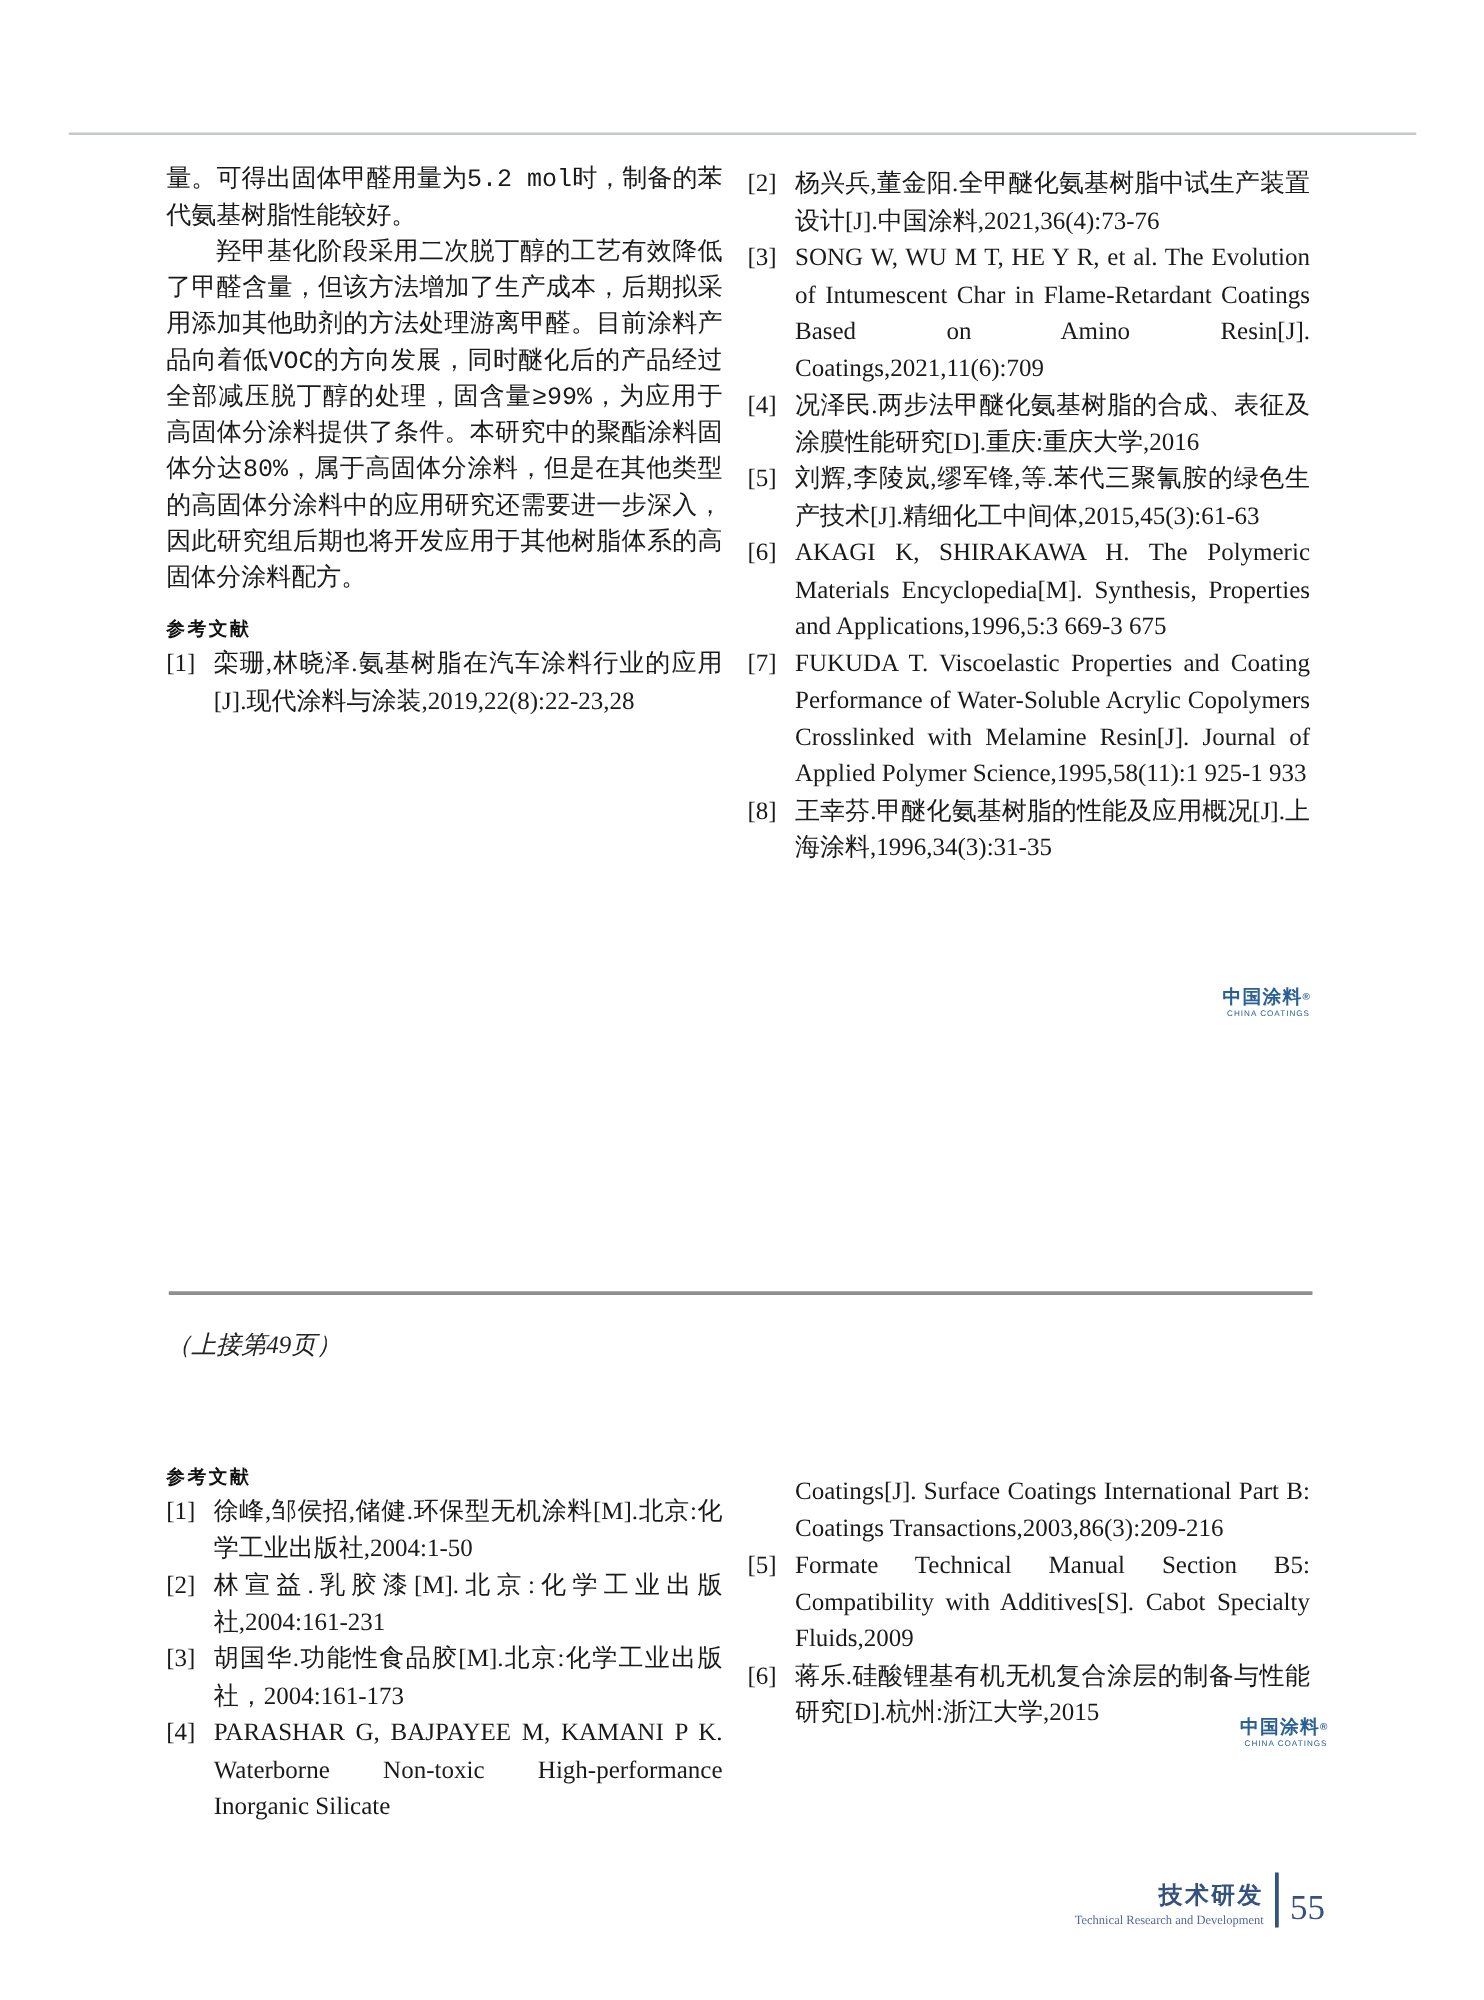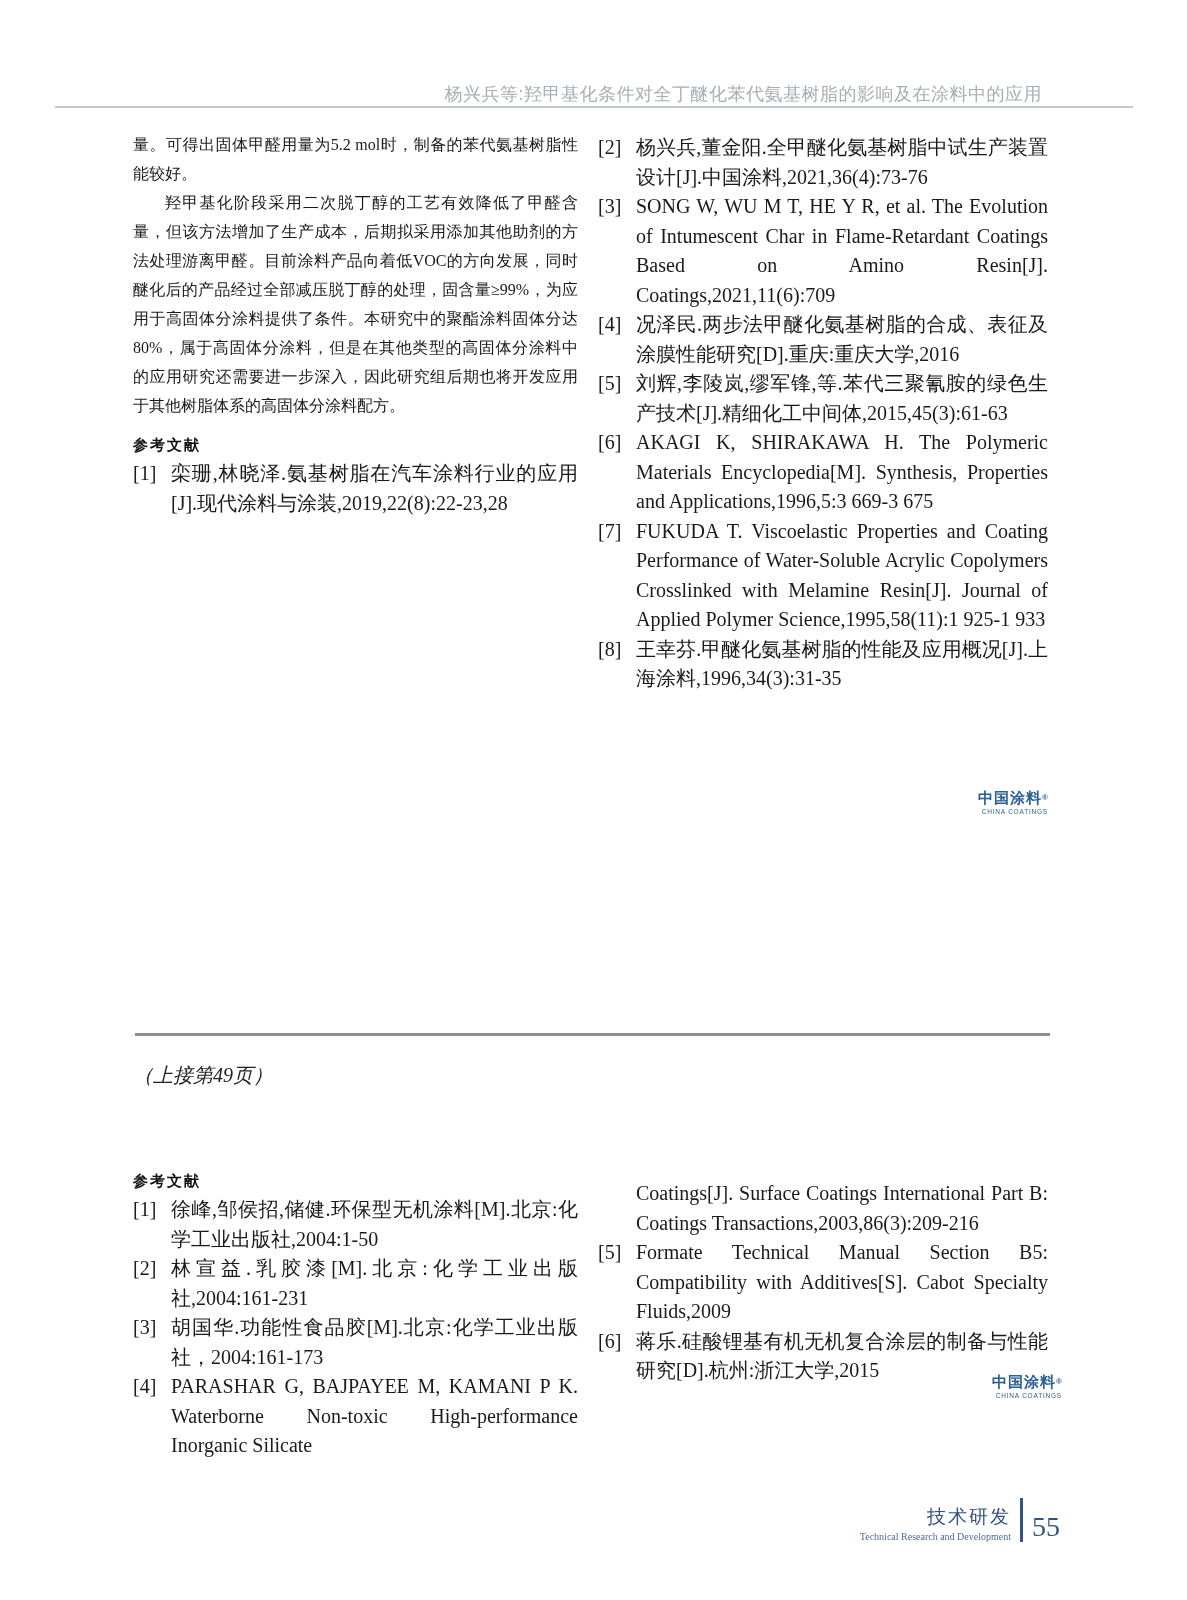--- a/index.html
+++ b/index.html
@@ -33,25 +33,26 @@
 
   
   .col { position: absolute; }
   .s1-left  { top: 130px; left: 133px; width: 445px; }
   .s1-right { top: 133px; left: 598px; width: 450px; }
   .s2-left  { top: 1172px; left: 133px; width: 445px; }
   .s2-right { top: 1179px; left: 598px; width: 450px; }
 
   .para {
     margin: 0;
-    font-size: 16px;
+    font-size: 20px;
     line-height: 29px;
     text-align: justify;
     text-indent: 2em;
     text-justify: inter-ideograph;
+    font-family: Liberation Mono, monospace;
   }
   .para.no-indent { text-indent: 0; }
 
   .refs-heading {
     margin: 16px 0 4px 0;
     text-align: left;
     font-family: "Liberation Sans", "DejaVu Sans", sans-serif;
     font-weight: bold;
     font-size: 15px;
     letter-spacing: 2px;
@@ -116,21 +117,21 @@
   .footer {
     position: absolute;
     top: 1498px; right: 127px;
     display: flex;
     align-items: flex-end;
     gap: 9px;
   }
   .footer-titles { text-align: right; }
   .footer-cn {
     font-family: "Liberation Sans", "DejaVu Sans", sans-serif;
-    font-weight: normal;
+    font-weight: bold;
     font-size: 19px;
     letter-spacing: 2px;
     color: #35517e;
     line-height: 22px;
   }
   .footer-en {
     font-family: "Liberation Serif", "DejaVu Serif", serif;
     font-size: 10px;
     color: #51699a;
     margin-top: 3px;
@@ -142,21 +143,20 @@
     font-size: 28px;
     color: #35517e;
     line-height: 30px;
   }
 </style>
 </head>
 <body>
 
 <div class="page">
 
-  <div class="running-title">杨兴兵等:羟甲基化条件对全丁醚化苯代氨基树脂的影响及在涂料中的应用</div>
   <div class="header-rule"></div>
 
   <div class="col s1-left">
     <p class="para no-indent">量。可得出固体甲醛用量为5.2 mol时，制备的苯代氨基树脂性能较好。</p>
     <p class="para">羟甲基化阶段采用二次脱丁醇的工艺有效降低了甲醛含量，但该方法增加了生产成本，后期拟采用添加其他助剂的方法处理游离甲醛。目前涂料产品向着低VOC的方向发展，同时醚化后的产品经过全部减压脱丁醇的处理，固含量≥99%，为应用于高固体分涂料提供了条件。本研究中的聚酯涂料固体分达80%，属于高固体分涂料，但是在其他类型的高固体分涂料中的应用研究还需要进一步深入，因此研究组后期也将开发应用于其他树脂体系的高固体分涂料配方。</p>
 
     <h3 class="refs-heading">参考文献</h3>
 
     <div class="ref">
       <span class="ref-marker">[1]</span>

